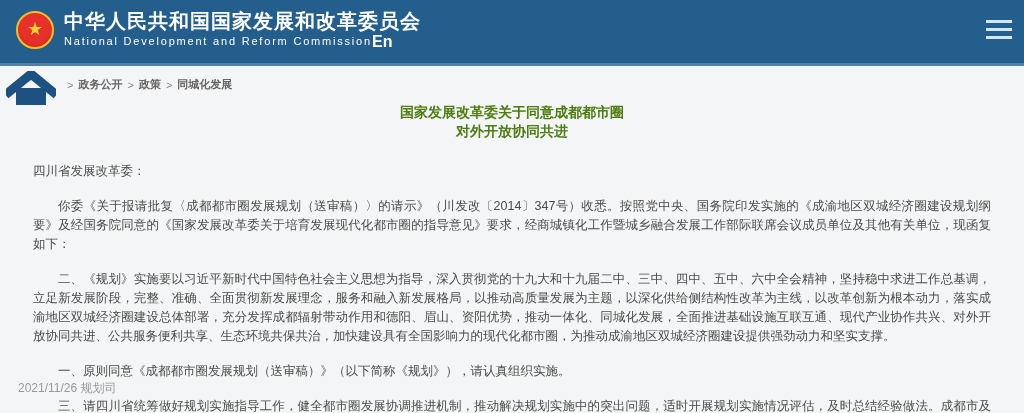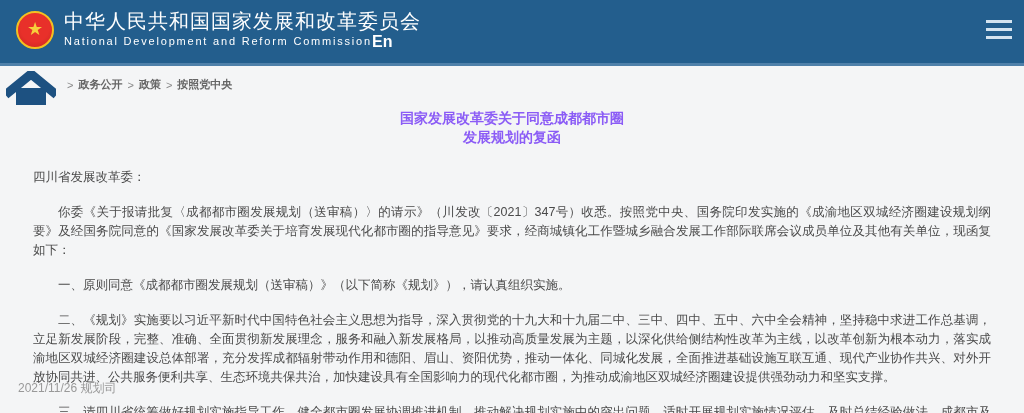--- a/index.html
+++ b/index.html
@@ -40,21 +40,21 @@
     transform: translateY(-1px);
   }
   .titles {
     position: absolute;
     left: 64px;
     top: 9px;
     color: #ffffff;
   }
   .title-zh {
     font-size: 20px;
-    font-weight: normal;
+    font-weight: bold;
     letter-spacing: 1px;
     line-height: 24px;
     white-space: nowrap;
   }
   .title-en {
     font-size: 11px;
     letter-spacing: 1.8px;
     line-height: 14px;
     margin-top: 1px;
     white-space: nowrap;
@@ -115,23 +115,22 @@
 
   
   .document {
     padding: 0 17px;
     color: #4a4a4a;
   }
   .doc-title {
     text-align: center;
     font-size: 14px;
     font-weight: bold;
-    color: #8b5cf6;
+    color: #4d7c0f;
     line-height: 19px;
-    margin-top: 6px;
   }
   .doc-number {
     text-align: center;
     font-size: 12.5px;
     color: #4a4a4a;
     margin-top: 24px;
   }
   .doc-body {
     margin-top: 21px;
     font-size: 12.5px;
@@ -171,33 +170,33 @@
   <svg class="home-icon" viewBox="0 0 50 34">
     <polyline points="3,21 25,3 47,21" fill="none" stroke="#1d5181" stroke-width="9" stroke-linecap="square"></polyline>
     <rect x="10" y="17" width="30" height="17" fill="#1d5181"></rect>
   </svg>
   <div class="breadcrumb">
     <span class="sep">&gt;</span>
     <span class="crumb">政务公开</span>
     <span class="sep">&gt;</span>
     <span class="crumb">政策</span>
     <span class="sep">&gt;</span>
-    <span class="crumb current">按照党中央</span>
+    <span class="crumb current">同城化发展</span>
   </div>
 </div>
 
 <div class="document">
   <div class="doc-title">
     <div>国家发展改革委关于同意成都都市圈</div>
-    <div>发展规划的复函</div>
+    <div>对外开放协同共进</div>
   </div>
   <div class="doc-body">
     <p>四川省发展改革委：</p>
-    <p class="indent">你委《关于报请批复〈成都都市圈发展规划（送审稿）〉的请示》（川发改〔2021〕347号）收悉。按照党中央、国务院印发实施的《成渝地区双城经济圈建设规划纲要》及经国务院同意的《国家发展改革委关于培育发展现代化都市圈的指导意见》要求，经商城镇化工作暨城乡融合发展工作部际联席会议成员单位及其他有关单位，现函复如下：</p>
+    <p class="indent">你委《关于报请批复〈成都都市圈发展规划（送审稿）〉的请示》（川发改〔2014〕347号）收悉。按照党中央、国务院印发实施的《成渝地区双城经济圈建设规划纲要》及经国务院同意的《国家发展改革委关于培育发展现代化都市圈的指导意见》要求，经商城镇化工作暨城乡融合发展工作部际联席会议成员单位及其他有关单位，现函复如下：</p>
+    <p class="indent">二、《规划》实施要以习近平新时代中国特色社会主义思想为指导，深入贯彻党的十九大和十九届二中、三中、四中、五中、六中全会精神，坚持稳中求进工作总基调，立足新发展阶段，完整、准确、全面贯彻新发展理念，服务和融入新发展格局，以推动高质量发展为主题，以深化供给侧结构性改革为主线，以改革创新为根本动力，落实成渝地区双城经济圈建设总体部署，充分发挥成都辐射带动作用和德阳、眉山、资阳优势，推动一体化、同城化发展，全面推进基础设施互联互通、现代产业协作共兴、对外开放协同共进、公共服务便利共享、生态环境共保共治，加快建设具有全国影响力的现代化都市圈，为推动成渝地区双城经济圈建设提供强劲动力和坚实支撑。</p>
     <p class="indent">一、原则同意《成都都市圈发展规划（送审稿）》（以下简称《规划》），请认真组织实施。</p>
-    <p class="indent">二、《规划》实施要以习近平新时代中国特色社会主义思想为指导，深入贯彻党的十九大和十九届二中、三中、四中、五中、六中全会精神，坚持稳中求进工作总基调，立足新发展阶段，完整、准确、全面贯彻新发展理念，服务和融入新发展格局，以推动高质量发展为主题，以深化供给侧结构性改革为主线，以改革创新为根本动力，落实成渝地区双城经济圈建设总体部署，充分发挥成都辐射带动作用和德阳、眉山、资阳优势，推动一体化、同城化发展，全面推进基础设施互联互通、现代产业协作共兴、对外开放协同共进、公共服务便利共享、生态环境共保共治，加快建设具有全国影响力的现代化都市圈，为推动成渝地区双城经济圈建设提供强劲动力和坚实支撑。</p>
     <p class="indent">三、请四川省统筹做好规划实施指导工作，健全都市圈发展协调推进机制，推动解决规划实施中的突出问题，适时开展规划实施情况评估，及时总结经验做法。成都市及都市圈其他城市是成都都市圈建设的责任主体，要协同推进规划实施，共同编制专项规划，联合制定年度计划，推动各项目标任务落到实处。《规划》涉及的重大事项、重大政策和重大项目按规定程序报批。</p>
 
   </div>
 
 </div>
 
 <div class="publish-info">2021/11/26 规划司</div>
 
 </body></html>

